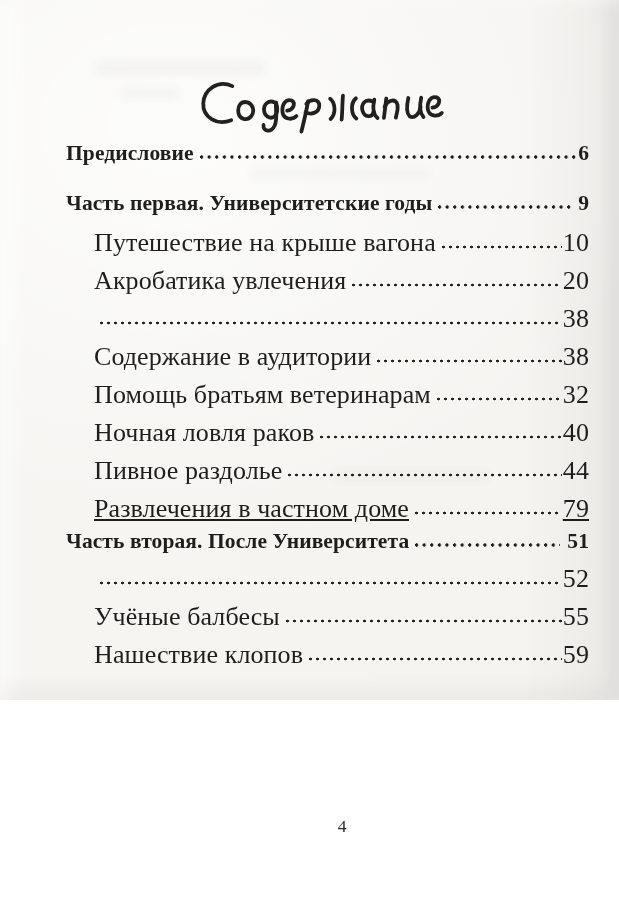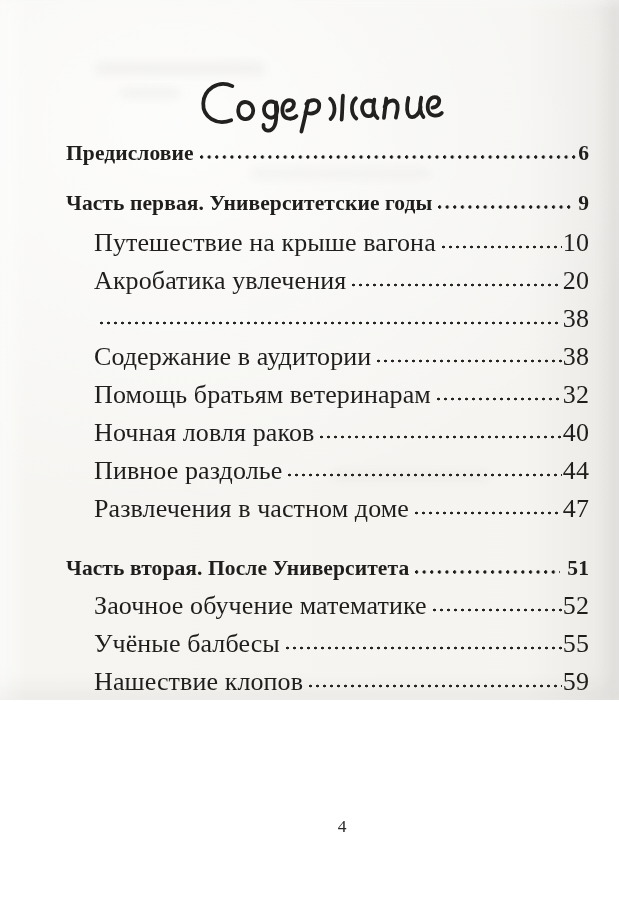--- a/index.html
+++ b/index.html
@@ -62,21 +62,21 @@
   .row.part {
     font-weight: 700; font-size: 21.5px;
   }
   .row.part .leader {
     background-image: radial-gradient(circle at 1.6px 50%, #1d1c1a 1.45px, rgba(0,0,0,0) 1.9px);
     background-size: 7.6px 4px;
   }
   .row.part.sp .leader { margin-right: 7px; }
   .mb26 { margin-bottom: 26px; }
   .mb16 { margin-bottom: 16px; }
-  .mb24 { margin-bottom: 35px; }
+  .mb24 { margin-bottom: 8px; text-decoration: underline; }
 
   .folio {
     position: absolute; left: 330px; top: 816px; width: 24px;
     text-align: center; font-size: 17.5px; color: #2a2926;
   }
 </style>
 </head>
 <body>
 
 <div class="page">
@@ -173,31 +173,30 @@
 
     <div class="row sub">
       <span class="t">Пивное раздолье</span>
       <span class="leader"></span>
       <span class="pg">44</span>
     </div>
 
     <div class="row sub mb24">
       <span class="t">Развлечения в частном доме</span>
       <span class="leader"></span>
-      <span class="pg">47</span>
+      <span class="pg">79</span>
     </div>
 
     <div class="row part sp">
       <span class="t">Часть вторая. После Университета</span>
       <span class="leader"></span>
       <span class="pg">51</span>
     </div>
 
     <div class="row sub">
-      <span class="t">Заочное обучение математике</span>
       <span class="leader"></span>
       <span class="pg">52</span>
     </div>
 
     <div class="row sub">
       <span class="t">Учёные балбесы</span>
       <span class="leader"></span>
       <span class="pg">55</span>
     </div>
 

